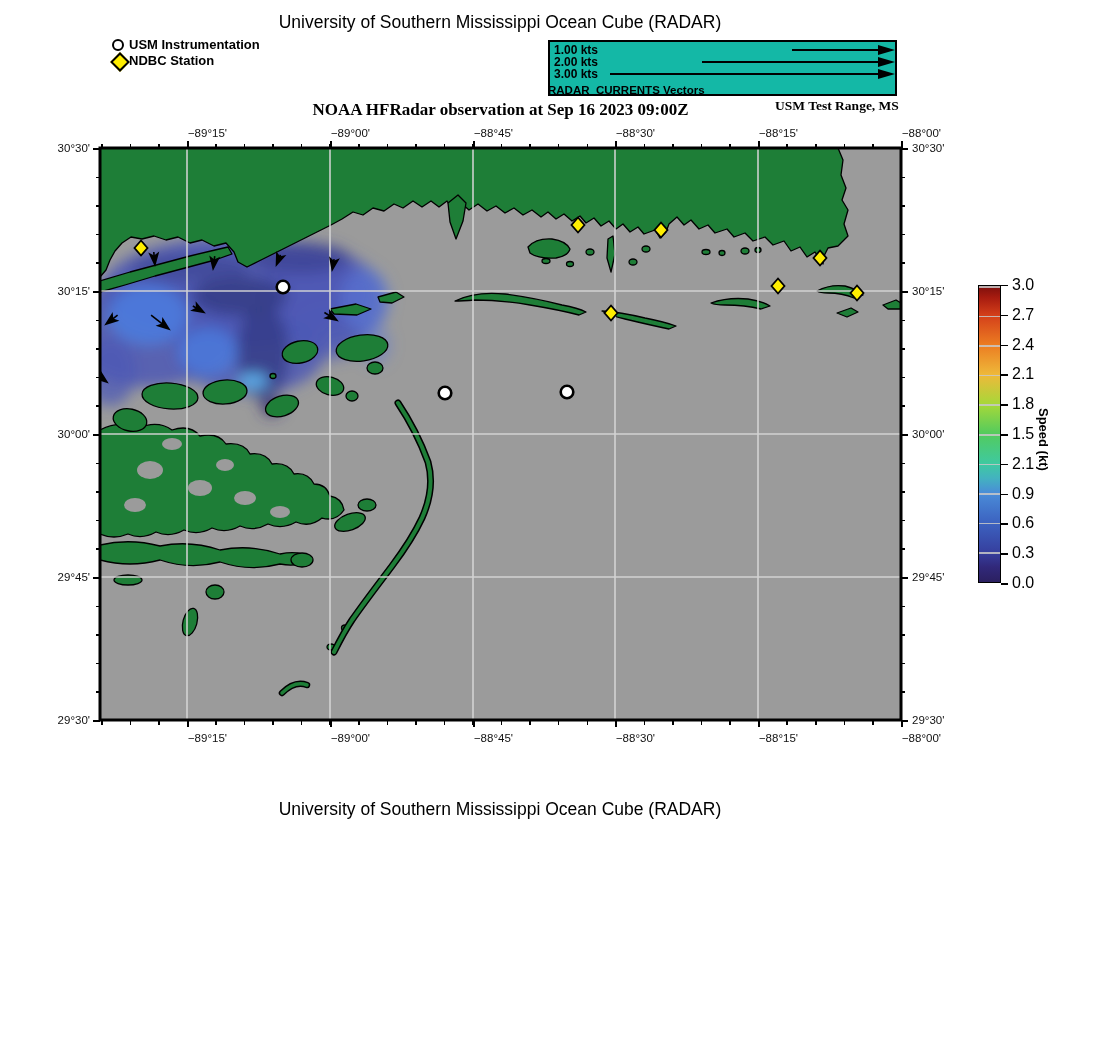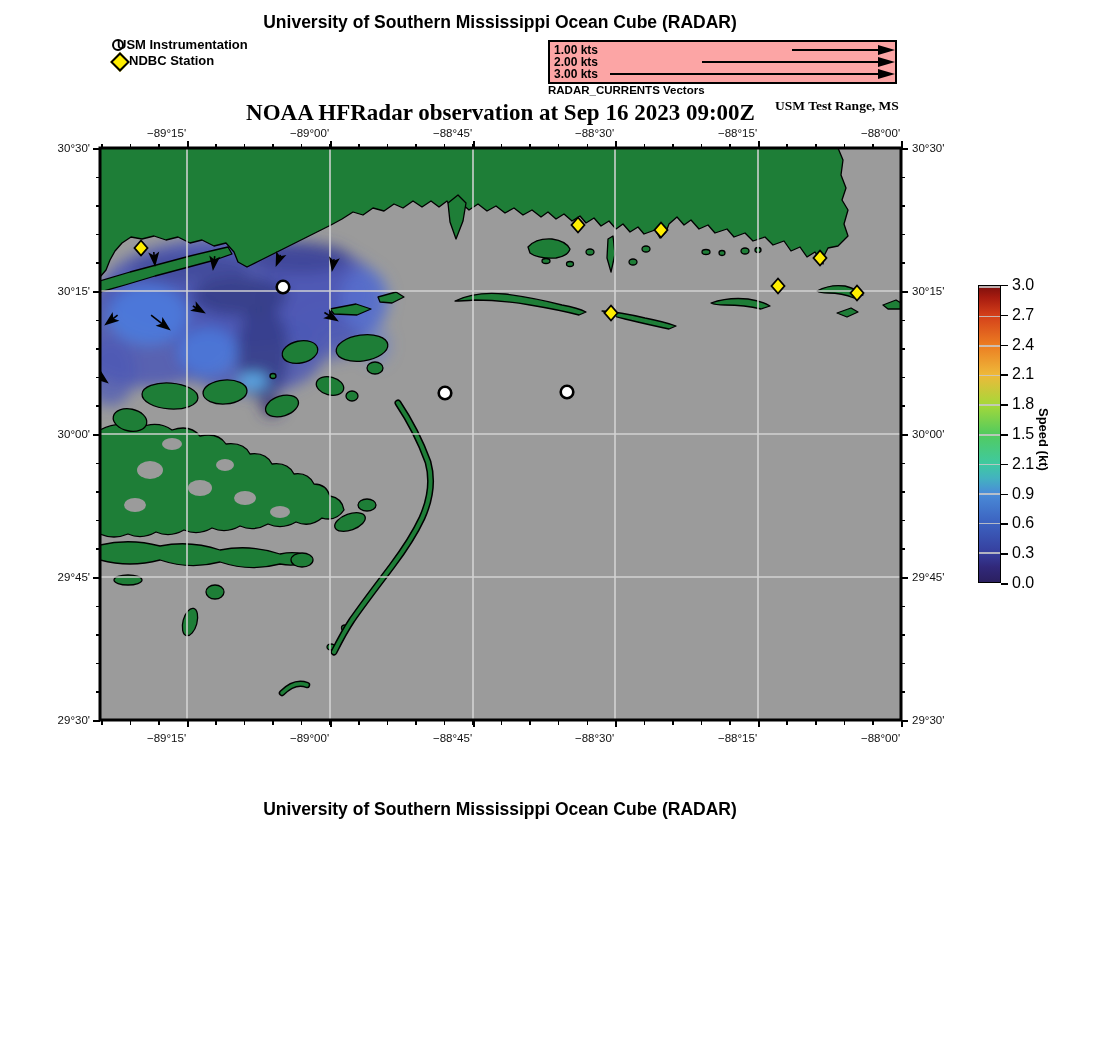--- a/index.html
+++ b/index.html
@@ -1,44 +1,44 @@
 <!DOCTYPE html>
 <html><head>
 <meta charset="utf-8">
 <style>
   html,body{margin:0;padding:0;background:#ffffff;}
   body{width:1100px;height:1050px;position:relative;font-family:"Liberation Sans",sans-serif;color:#000;}
   .abs{position:absolute;}
-  .sans-b{font-family:"Liberation Sans",sans-serif;font-weight:bold;}
+  .sans-b{font-family:"Liberation Sans",sans-serif;font-weight:normal;}
   .serif-b{font-family:"Liberation Serif",serif;font-weight:bold;}
   #top-title{top:12px;left:0;width:1000px;text-align:center;font-size:17.5px;}
   #bottom-title{top:799px;left:0;width:1000px;text-align:center;font-size:17.5px;}
-  #subtitle{top:100px;left:100px;width:801px;text-align:center;font-size:23px;}
+  #subtitle{top:100px;left:100px;width:801px;text-align:center;font-size:17px;}
   #region-label{top:98px;left:762px;width:150px;text-align:center;font-size:13.5px;}
   
   .leg-sym{width:12px;height:12px;box-sizing:border-box;}
   #leg-circle{left:112px;top:39px;border:2.6px solid #000;border-radius:50%;background:#fff;}
   #leg-diamond{left:113px;top:55px;border:2px solid #000;background:#ffee00;transform:rotate(45deg);width:10px;height:10px;}
   .leg-label{font-size:13px;font-weight:bold;line-height:14px;}
-  #leg-label-1{left:117px;top:38px;}
+  #leg-label-1{left:129px;top:38px;}
   #leg-label-2{left:129px;top:54px;}
   
-  #scale-box{left:548px;top:40px;width:349px;height:44px;border:2px solid #000;box-sizing:border-box;background:#fca5a5;}
+  #scale-box{left:548px;top:40px;width:349px;height:56px;border:2px solid #000;box-sizing:border-box;background:#14b8a6;}
   .scale-label{position:absolute;left:4px;font-size:12px;font-weight:bold;line-height:12px;}
   .scale-line{position:absolute;height:1.6px;background:#000;}
   .scale-head{position:absolute;width:0;height:0;border-top:5.5px solid transparent;border-bottom:5.5px solid transparent;border-left:17px solid #000;}
   #scale-caption{left:548px;top:84px;font-size:11.5px;font-weight:bold;}
   
   .ticks{position:absolute;}
   .tx-major{height:7px;background:repeating-linear-gradient(to right,#000 0 2px,transparent 2px 142.8px);}
   .tx-minor{height:4px;background:repeating-linear-gradient(to right,#000 0 1.5px,transparent 1.5px 28.56px);}
   .ty-major{width:7px;background:repeating-linear-gradient(to bottom,#000 0 2px,transparent 2px 143px);}
   .ty-minor{width:4px;background:repeating-linear-gradient(to bottom,#000 0 1.5px,transparent 1.5px 28.6px);}
   .axis-label{position:absolute;font-size:11.5px;color:#111;line-height:14px;}
-  .lon{width:80px;text-align:left;}
+  .lon{width:80px;text-align:right;}
   .lat-l{width:44px;text-align:right;}
   .lat-r{width:44px;text-align:left;}
   
   #cbar{left:978px;top:285px;width:23px;height:298px;border:1.5px solid #000;box-sizing:border-box;
     background:linear-gradient(to top,#2b2060 0%,#31287a 5%,#363f9e 10%,#3c62c0 20%,#4a8cd8 30%,#43b2c0 35%,#3fc9a0 40%,#52cb5e 50%,#a6d839 60%,#eeb93a 70%,#ec7d22 80%,#d4401a 90%,#a81c10 96%,#7d0f0c 100%);}
   #cbar-lines{left:979px;top:286px;width:21px;height:296px;background:repeating-linear-gradient(to bottom,rgba(200,200,200,.85) 0 1.5px,transparent 1.5px 29.6px);}
   #cbar-ticks{left:1001px;top:285px;width:7px;height:300px;background:repeating-linear-gradient(to bottom,#000 0 1.5px,transparent 1.5px 29.8px);}
   .cbar-num{position:absolute;left:1012px;font-size:16px;line-height:14px;}
   #cbar-title{left:1036px;top:344px;height:190px;writing-mode:vertical-rl;text-align:center;font-size:13px;font-weight:bold;}
 </style>

